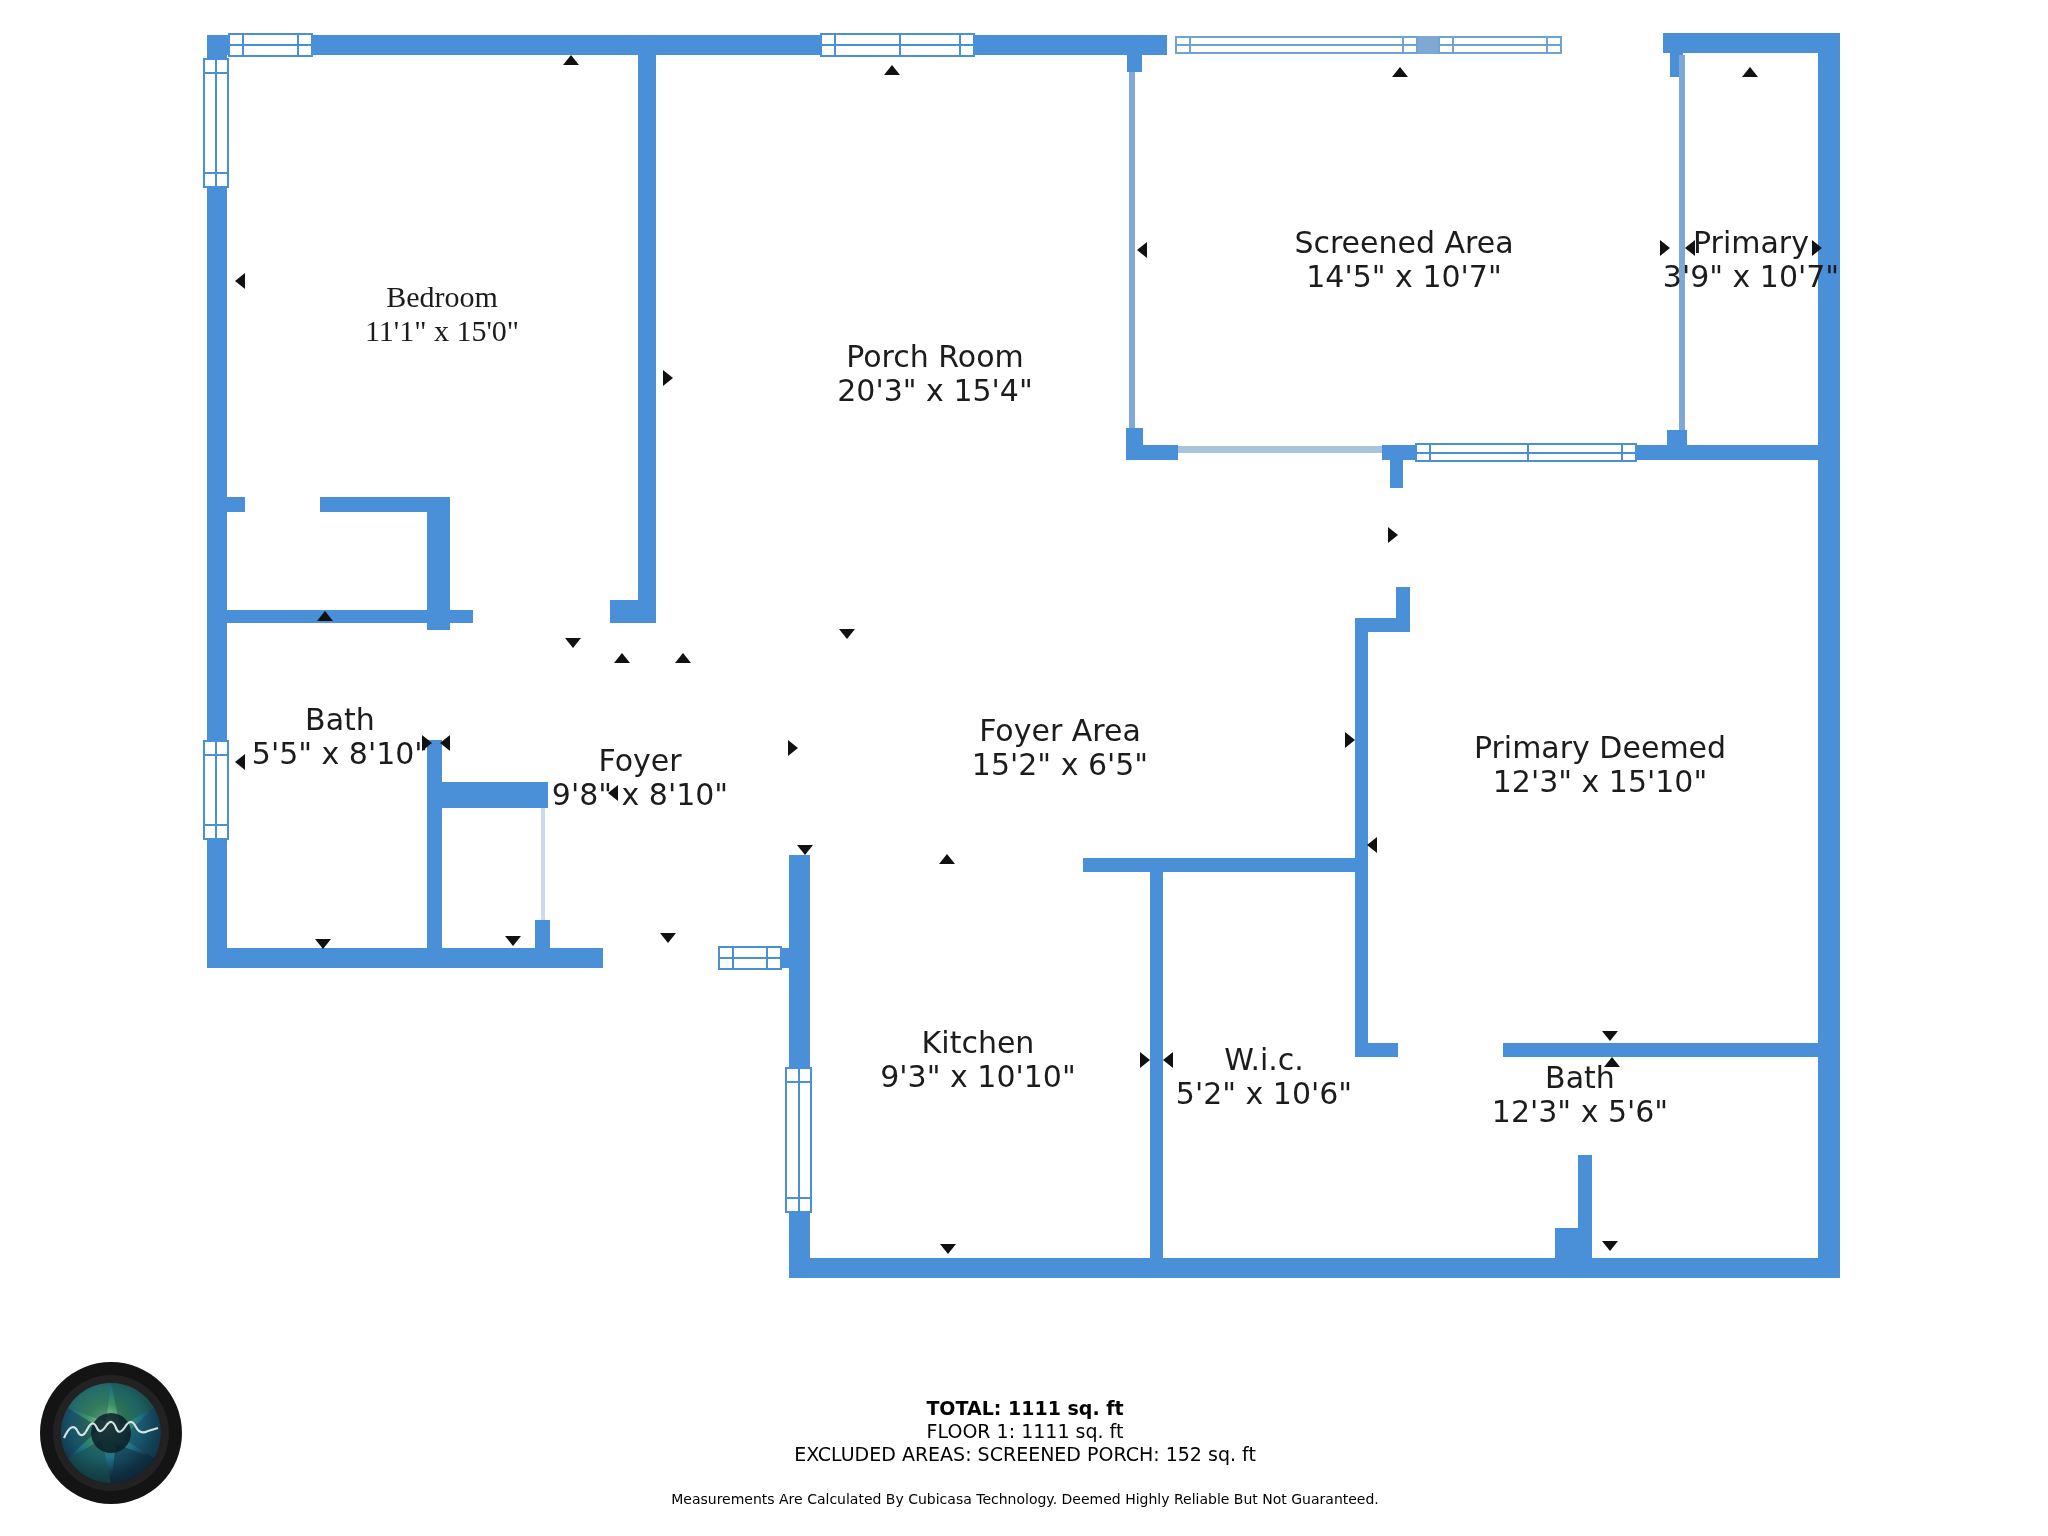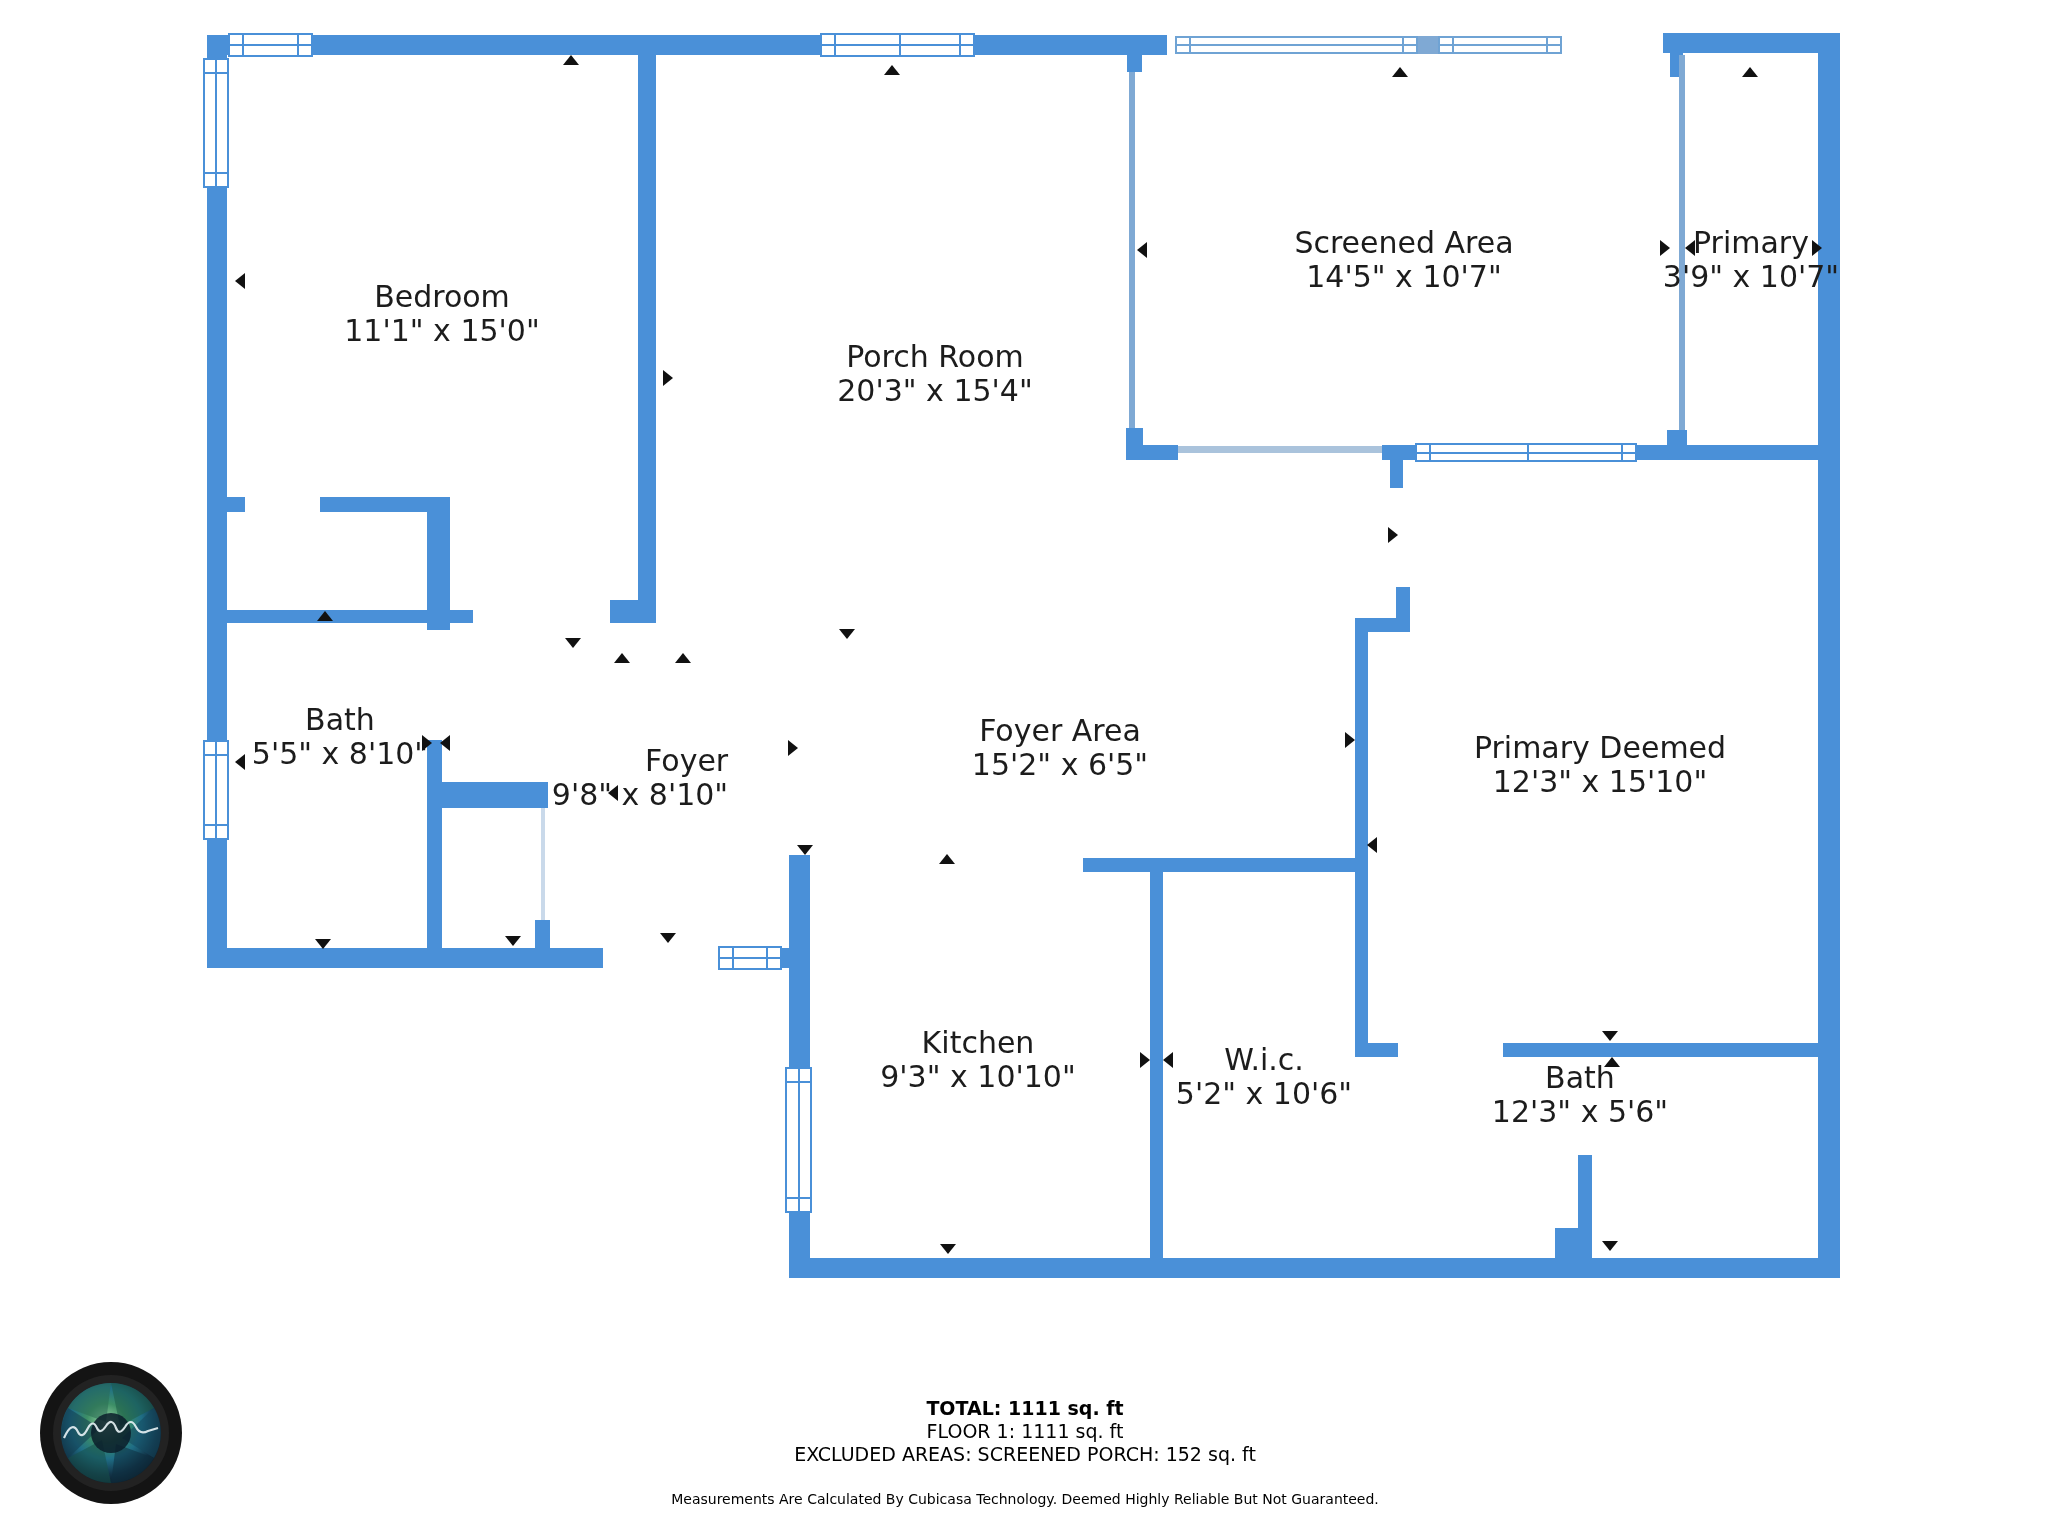--- a/index.html
+++ b/index.html
@@ -107,41 +107,41 @@
       <div class="window" style="left: 1175px; top: 36px; width: 243px; height: 18px; border: 2px solid rgb(111, 163, 212);">
         <div style="position: absolute; background: rgb(111, 163, 212); left: 0px; right: 0px; top: 6px; height: 2px;"></div>
         <div style="position: absolute; background: rgb(111, 163, 212); top: 0px; bottom: 0px; left: 12px; width: 2px;"></div>
         <div style="position: absolute; background: rgb(111, 163, 212); top: 0px; bottom: 0px; right: 12px; width: 2px;"></div>
       </div>
       <div class="window" style="left: 1438px; top: 36px; width: 124px; height: 18px; border: 2px solid rgb(111, 163, 212);">
         <div style="position: absolute; background: rgb(111, 163, 212); left: 0px; right: 0px; top: 6px; height: 2px;"></div>
         <div style="position: absolute; background: rgb(111, 163, 212); top: 0px; bottom: 0px; left: 12px; width: 2px;"></div>
         <div style="position: absolute; background: rgb(111, 163, 212); top: 0px; bottom: 0px; right: 12px; width: 2px;"></div>
       </div>
-      <div class="roomlabel" style="left: 442px; top: 280px;">
+      <div class="roomlabel" style="left: 442px; top: 280px; font-family: Liberation Serif, serif;">
         <div>Bedroom</div>
         <div>11'1" x 15'0"</div>
       </div>
       <div class="roomlabel" style="left: 935px; top: 340px;">
         <div>Porch Room</div>
         <div>20'3" x 15'4"</div>
       </div>
       <div class="roomlabel" style="left: 1404px; top: 226px;">
         <div>Screened Area</div>
         <div>14'5" x 10'7"</div>
       </div>
       <div class="roomlabel" style="left: 1751px; top: 226px;">
         <div>Primary</div>
         <div>3'9" x 10'7"</div>
       </div>
       <div class="roomlabel" style="left: 340px; top: 703px;">
         <div>Bath</div>
         <div>5'5" x 8'10"</div>
       </div>
-      <div class="roomlabel" style="left: 640px; top: 744px; text-align: right;">
+      <div class="roomlabel" style="left: 640px; top: 744px;">
         <div>Foyer</div>
         <div>9'8" x 8'10"</div>
       </div>
       <div class="roomlabel" style="left: 1060px; top: 714px;">
         <div>Foyer Area</div>
         <div>15'2" x 6'5"</div>
       </div>
       <div class="roomlabel" style="left: 1600px; top: 731px;">
         <div>Primary Deemed</div>
         <div>12'3" x 15'10"</div>

